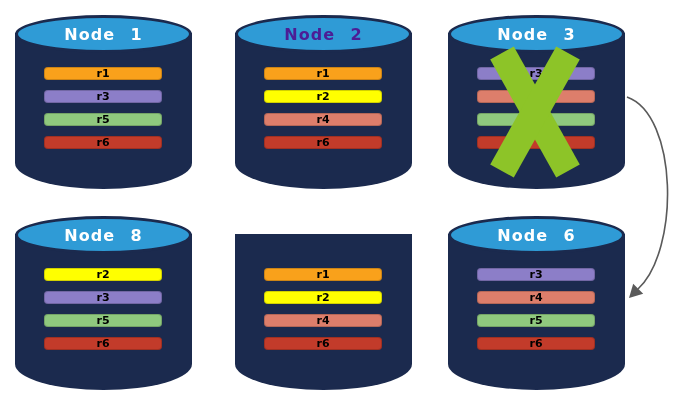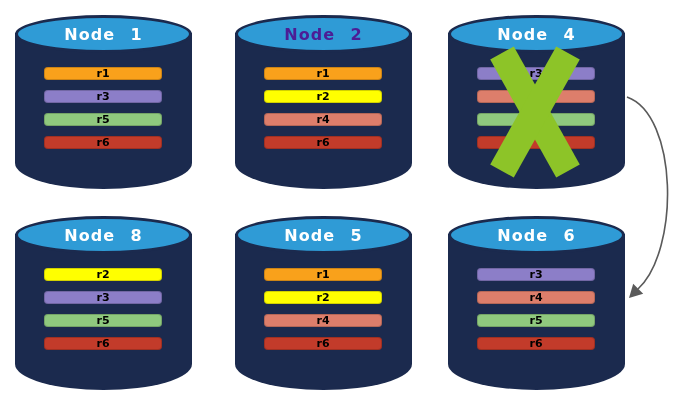--- a/index.html
+++ b/index.html
@@ -101,21 +101,21 @@
           <div class="bar" style="background: rgb(249, 161, 27); color: rgb(0, 0, 0);">r1</div>
           <div class="bar" style="background: rgb(255, 255, 0); color: rgb(0, 0, 0);">r2</div>
           <div class="bar" style="background: rgb(221, 126, 107); color: rgb(0, 0, 0);">r4</div>
           <div class="bar" style="background: rgb(194, 59, 42); color: rgb(0, 0, 0);">r6</div>
         </div>
   </div>
 
   <div class="node" style="left: 448px; top: 15px;">
     <div class="cyl-body" style="background: rgb(27, 42, 78);"></div>
     <div class="cyl-top" style="background: rgb(47, 155, 214); border-color: rgb(27, 42, 78);">
-      <span class="node-title" style="color: rgb(255, 255, 255);">Node 4</span>
+      <span class="node-title" style="color: rgb(255, 255, 255);">Node 3</span>
     </div>
     <div class="bars">
           <div class="bar" style="background: rgb(140, 126, 200); color: rgb(0, 0, 0);">r3</div>
           <div class="bar" style="background: rgb(221, 126, 107); color: rgb(0, 0, 0);"></div>
           <div class="bar" style="background: rgb(143, 201, 126); color: rgb(0, 0, 0);"></div>
           <div class="bar" style="background: rgb(194, 59, 42); color: rgb(0, 0, 0);"></div>
         </div>
   <svg class="cross-svg" width="106" height="136" viewBox="0 0 106 136">
           <line x1="20" y1="8" x2="86" y2="126" stroke="#8dc428" stroke-width="27" stroke-linecap="butt"></line>
           <line x1="86" y1="8" x2="20" y2="126" stroke="#8dc428" stroke-width="27" stroke-linecap="butt"></line>
@@ -130,23 +130,20 @@
     <div class="bars">
           <div class="bar" style="background: rgb(255, 255, 0); color: rgb(0, 0, 0);">r2</div>
           <div class="bar" style="background: rgb(140, 126, 200); color: rgb(0, 0, 0);">r3</div>
           <div class="bar" style="background: rgb(143, 201, 126); color: rgb(0, 0, 0);">r5</div>
           <div class="bar" style="background: rgb(194, 59, 42); color: rgb(0, 0, 0);">r6</div>
         </div>
   </div>
 
   <div class="node" style="left: 235px; top: 216px;">
     <div class="cyl-body" style="background: rgb(27, 42, 78);"></div>
-    <div class="cyl-top" style="background: rgb(47, 155, 214); border-color: rgb(27, 42, 78);">
-      <span class="node-title" style="color: rgb(255, 255, 255);">Node 5</span>
-    </div>
     <div class="bars">
           <div class="bar" style="background: rgb(249, 161, 27); color: rgb(0, 0, 0);">r1</div>
           <div class="bar" style="background: rgb(255, 255, 0); color: rgb(0, 0, 0);">r2</div>
           <div class="bar" style="background: rgb(221, 126, 107); color: rgb(0, 0, 0);">r4</div>
           <div class="bar" style="background: rgb(194, 59, 42); color: rgb(0, 0, 0);">r6</div>
         </div>
   </div>
 
   <div class="node" style="left: 448px; top: 216px;">
     <div class="cyl-body" style="background: rgb(27, 42, 78);"></div>

